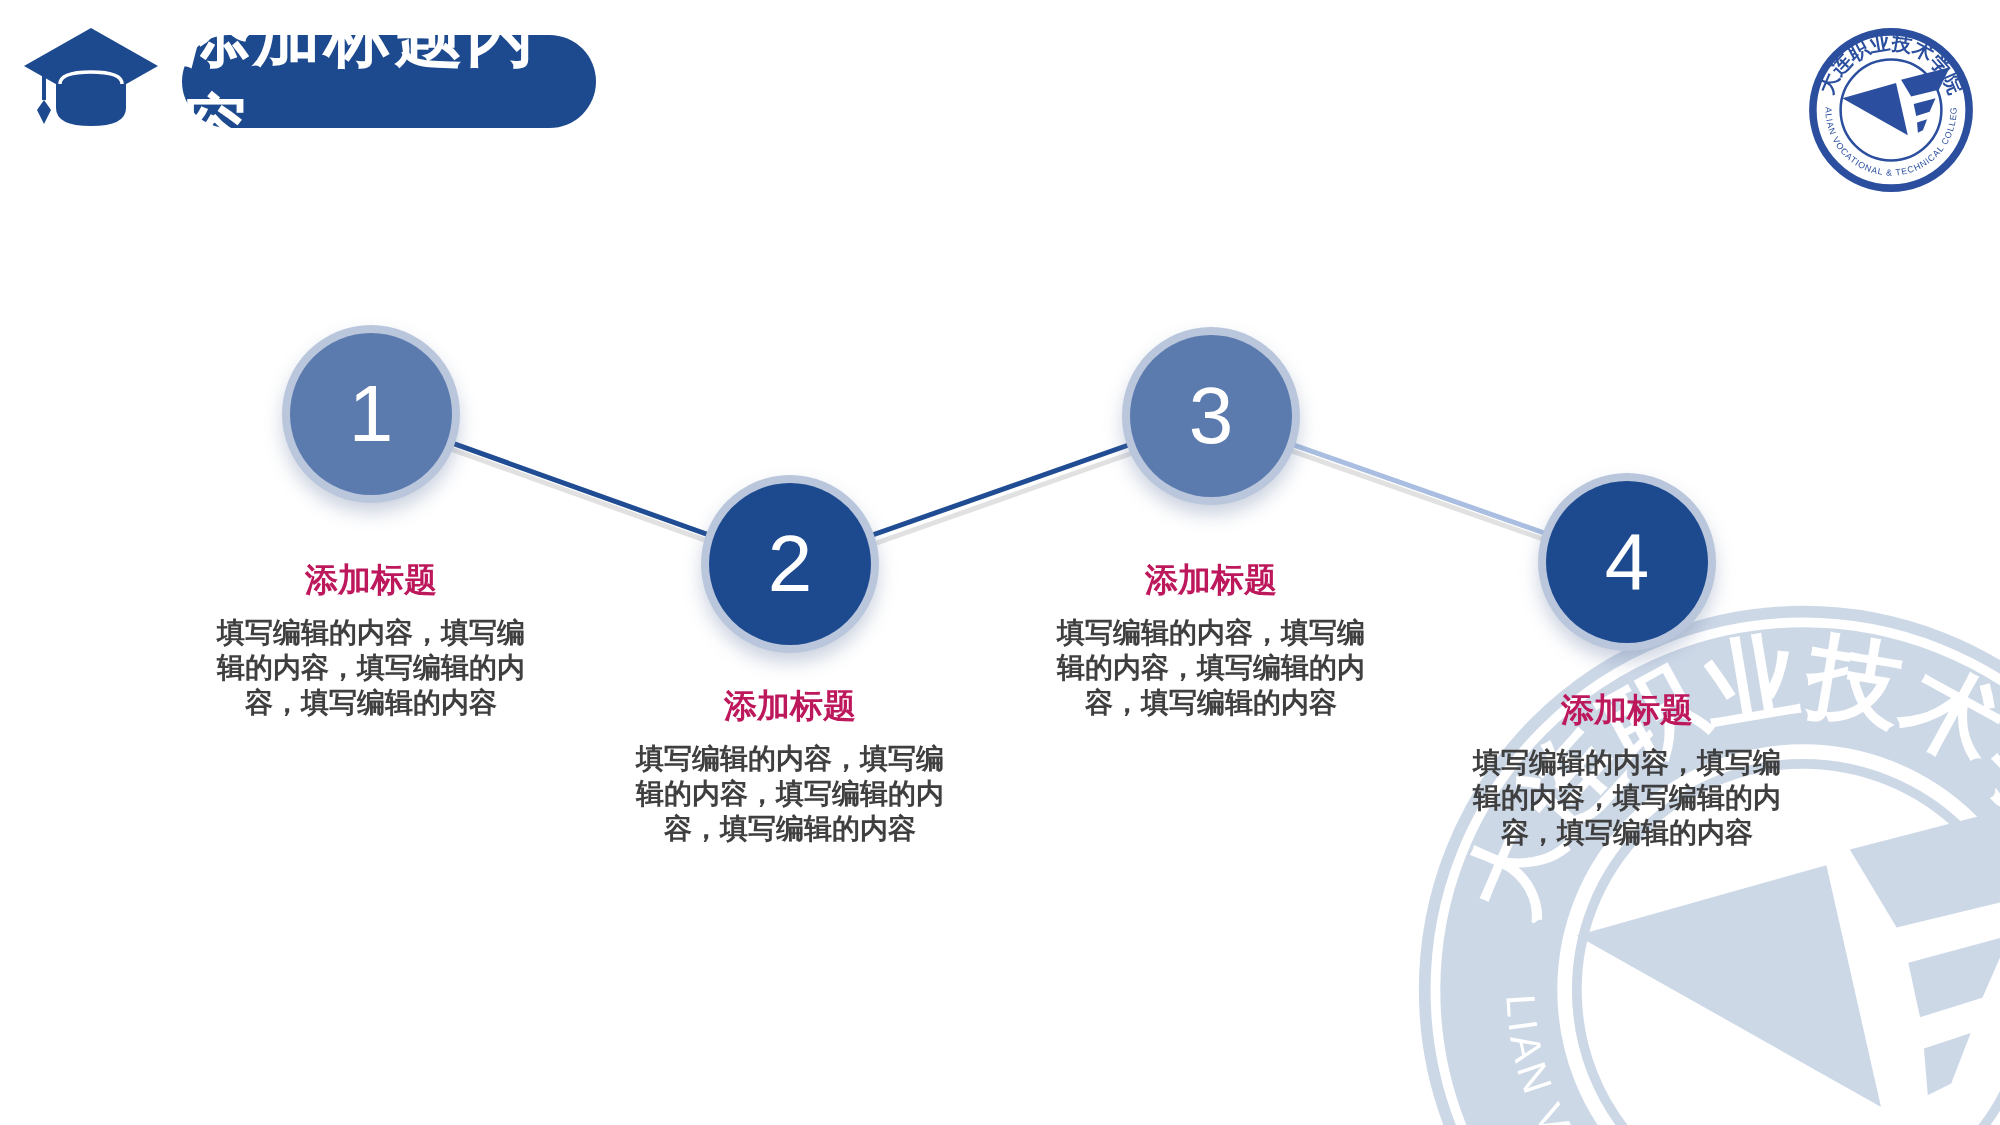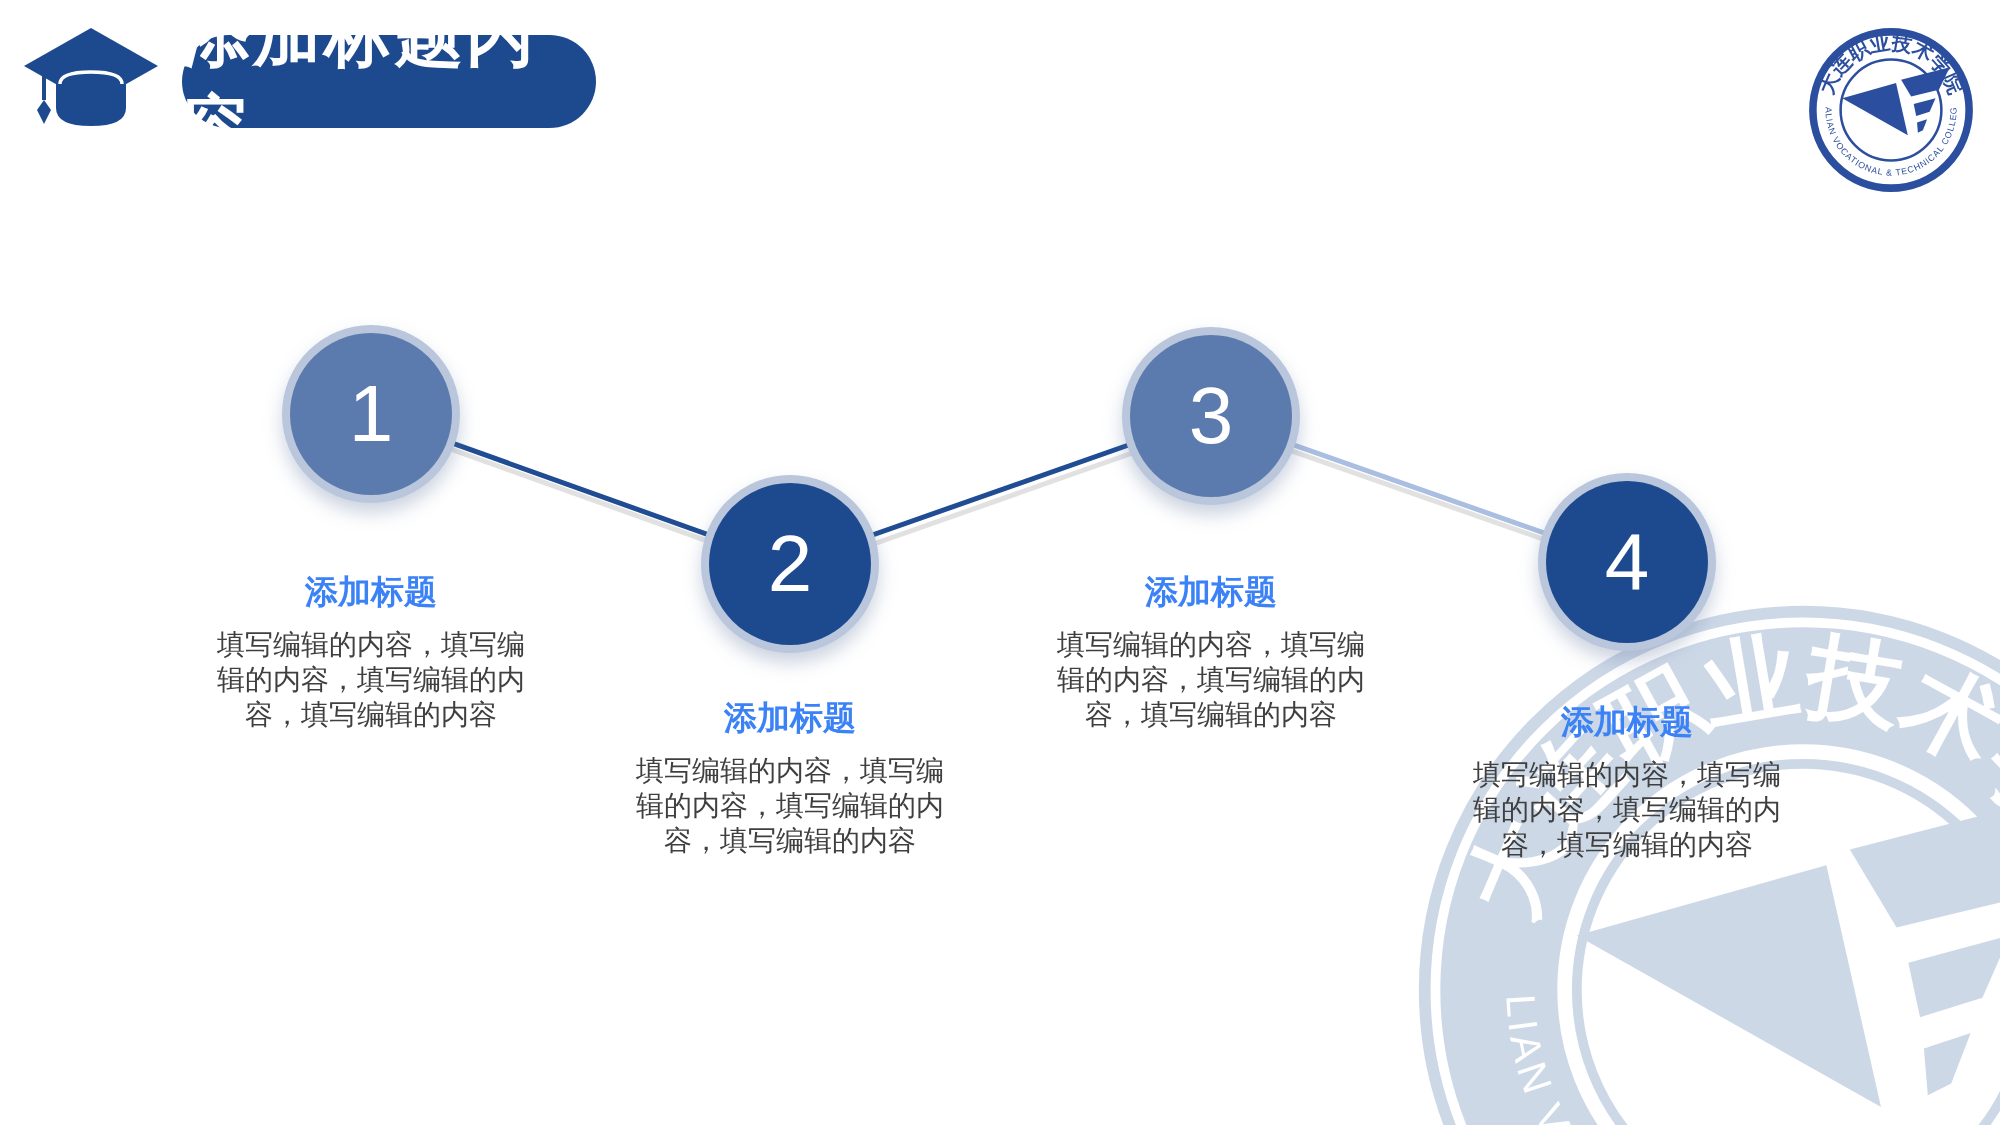--- a/index.html
+++ b/index.html
@@ -34,22 +34,22 @@
   }
   .steel .inner{background:#5b7aad;}
   .navy  .inner{background:#1d4a8f;}
   .step-circle .num{color:#ffffff;font-size:80px;font-weight:400;line-height:1;}
   .c1{left:282px;top:325px;}
   .c2{left:701px;top:475px;}
   .c3{left:1122px;top:327px;}
   .c4{left:1538px;top:473px;}
   
   .label{position:absolute;width:350px;text-align:center;}
-  .label .ttl{font-size:33px;font-weight:700;color:#3b82f6;margin-bottom:12px;margin-top:12px;}
-  .label .bdy{font-size:28px;color:#3f3f3f;line-height:35px;width:334px;margin:0 auto;}
+  .label .ttl{font-size:33px;font-weight:700;color:#be185d;margin-bottom:12px;}
+  .label .bdy{font-size:28px;color:#3f3f3f;line-height:35px;width:334px;margin:0 auto;font-weight:bold;}
   .b1{left:196px;top:558px;}
   .b2{left:615px;top:684px;}
   .b3{left:1036px;top:558px;}
   .b4{left:1452px;top:688px;}
 </style>
 </head>
 <body>
 
 <div class="page">
 

